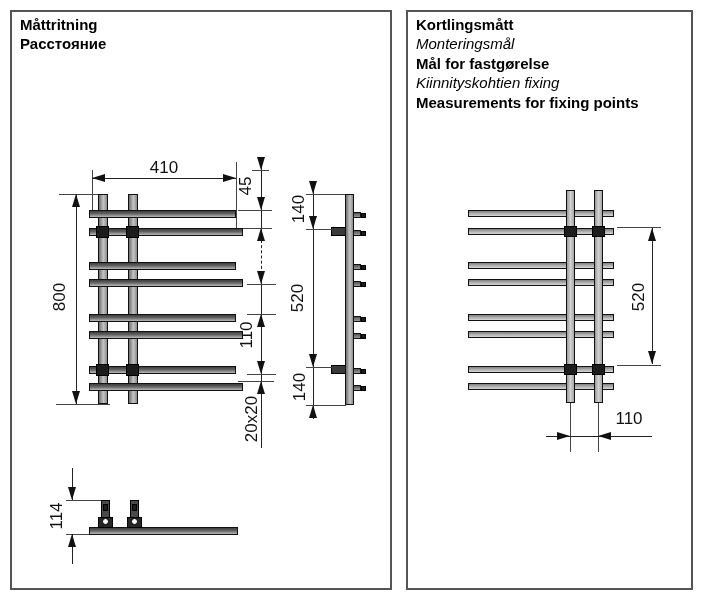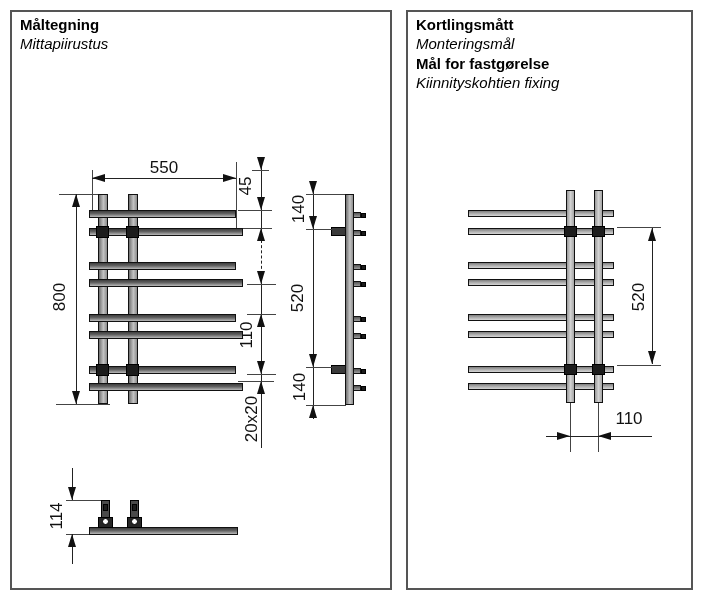--- a/index.html
+++ b/index.html
@@ -32,22 +32,22 @@
   .brk{position:absolute;box-sizing:border-box;border:1px solid #000;background:#3a3a3a;}
   .hole{position:absolute;width:7px;height:7px;border-radius:50%;background:#fff;border:1px solid #000;box-sizing:border-box;z-index:4;}
 </style>
 </head>
 <body>
 
 <div class="sheet">
 
   <section class="panel" style="left:10px;top:10px;width:382px;height:580px;">
     <div class="hdr" style="left:8px;top:3px;">
-      <div class="hb">Måltegning</div>
-      <div class="hi">Mittapiirustus</div>
+      <div class="hb">Måttritning</div>
+      <div class="hb">Расстояние</div>
     </div>
   </section>
 
   <div>
     <div class="pst" style="left:98px;top:194px;height:210px;"></div>
     <div class="pst" style="left:128px;top:194px;height:210px;"></div>
     <div class="rng" style="left:89px;top:210px;width:147px;"></div>
     <div class="rng" style="left:89px;top:228px;width:154px;"></div>
     <div class="rng" style="left:89px;top:262px;width:147px;"></div>
     <div class="rng" style="left:89px;top:279px;width:154px;"></div>
@@ -58,21 +58,21 @@
     <div class="mark" style="left:96px;top:226px;width:13px;height:12px;"></div>
     <div class="mark" style="left:126px;top:226px;width:13px;height:12px;"></div>
     <div class="mark" style="left:96px;top:364px;width:13px;height:12px;"></div>
     <div class="mark" style="left:126px;top:364px;width:13px;height:12px;"></div>
 
     <div class="lv thin" style="left:92px;top:170px;height:40px;"></div>
     <div class="lv thin" style="left:236px;top:162px;height:66px;"></div>
     <div class="lh" style="left:92px;top:178px;width:144px;"></div>
     <div class="ar left" style="left:92px;top:174px;"></div>
     <div class="ar right" style="left:223px;top:174px;"></div>
-    <div class="dl" style="left:164px;top:168px;">550</div>
+    <div class="dl" style="left:164px;top:168px;">410</div>
 
     <div class="lh thin" style="left:59px;top:194px;width:39px;"></div>
     <div class="lh thin" style="left:56px;top:404px;width:54px;"></div>
     <div class="lv" style="left:76px;top:194px;height:210px;"></div>
     <div class="ar up" style="left:72px;top:194px;"></div>
     <div class="ar down" style="left:72px;top:391px;"></div>
     <div class="dl rot" style="left:60px;top:297px;">800</div>
 
     <div class="lv" style="left:261px;top:166px;height:74px;"></div>
     <div class="lv dash" style="left:261px;top:240px;height:34px;"></div>
@@ -150,20 +150,21 @@
     <div class="ar up" style="left:68px;top:534px;"></div>
     <div class="dl rot" style="left:57px;top:516px;">114</div>
   </div>
 
   <section class="panel" style="left:406px;top:10px;width:287px;height:580px;">
     <div class="hdr" style="left:8px;top:3px;">
       <div class="hb">Kortlingsmått</div>
       <div class="hi">Monteringsmål</div>
       <div class="hb">Mål for fastgørelse</div>
       <div class="hi">Kiinnityskohtien fixing</div>
+      <div class="hb">Measurements for fixing points</div>
     </div>
   </section>
 
   <div class="lt">
     <div class="rng" style="left:468px;top:210px;width:146px;"></div>
     <div class="rng" style="left:468px;top:228px;width:146px;"></div>
     <div class="rng" style="left:468px;top:262px;width:146px;"></div>
     <div class="rng" style="left:468px;top:279px;width:146px;"></div>
     <div class="rng" style="left:468px;top:314px;width:146px;"></div>
     <div class="rng" style="left:468px;top:331px;width:146px;"></div>

